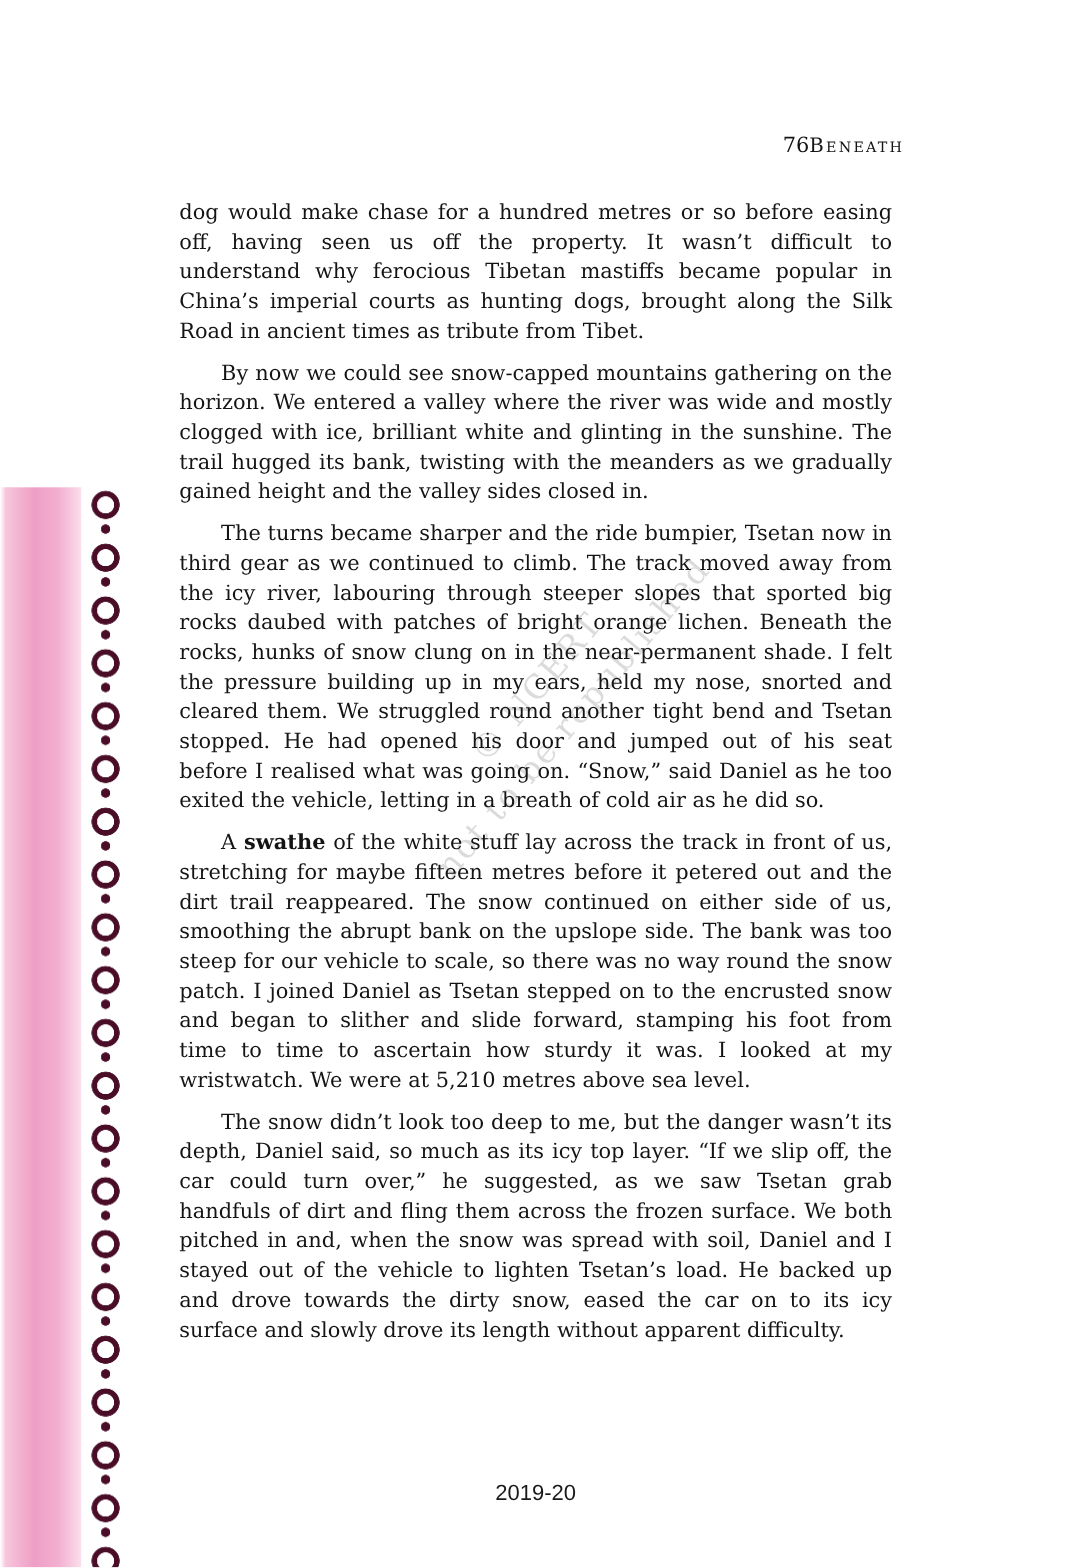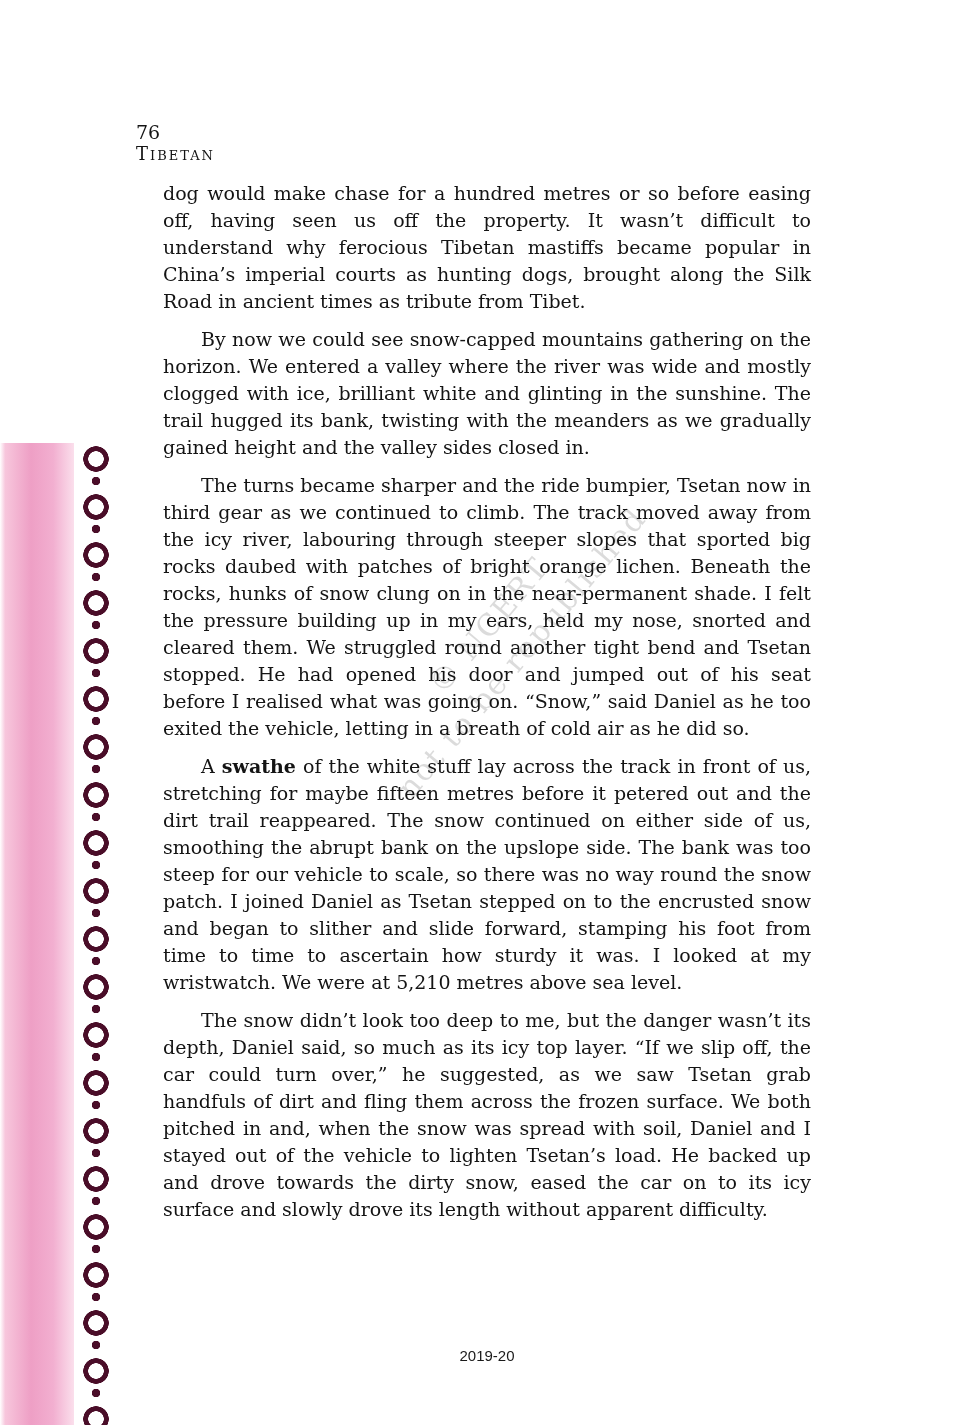--- a/index.html
+++ b/index.html
@@ -10,27 +10,26 @@
     background: #ffffff;
     overflow: hidden;
     font-family: "DejaVu Serif", serif;
     color: var(--text, #141414);
   }
 
   
   header {
     position: absolute;
     top: 121px;
-    left: 136px;
+    left: 152px;
     width: 670px;
     display: flex;
     justify-content: flex-end;
     align-items: baseline;
     font-size: 19px;
-    flex-direction: column;
   }
   .running-head {
     font-variant: small-caps;
     letter-spacing: 2px;
     font-size: 18px;
   }
 
   
   main {
     position: absolute;
@@ -101,37 +100,37 @@
   }
 
   
   footer {
     position: absolute;
     top: 1347px;
     left: 152px;
     width: 670px;
     text-align: center;
     font-family: "Liberation Sans", sans-serif;
-    font-size: 15px;
+    font-size: 20px;
     color: #1a1a1a;
   }
 </style>
 </head>
 <body>
 
 <div class="page">
 
   <div class="side-ornament">
     <div class="pink-band"></div>
     <div class="glyph-col"></div>
   </div>
 
   <header>
     <span>76</span>
-    <span class="running-head">Tibetan</span>
+    <span class="running-head">Beneath</span>
   </header>
 
   <div class="watermark">
     <span>© NCERT</span>
     <span>not to be republished</span>
   </div>
 
   <main id="paragraphs">
       <p><span>dog would make chase for a hundred metres or so before easing off, having seen us off the property. It wasn’t difficult to understand why ferocious Tibetan mastiffs became popular in China’s imperial courts as hunting dogs, brought along the Silk Road in ancient times as tribute from Tibet.</span></p>
       <p class="indent"><span>By now we could see snow-capped mountains gathering on the horizon. We entered a valley where the river was wide and mostly clogged with ice, brilliant white and glinting in the sunshine. The trail hugged its bank, twisting with the meanders as we gradually gained height and the valley sides closed in.</span></p>

